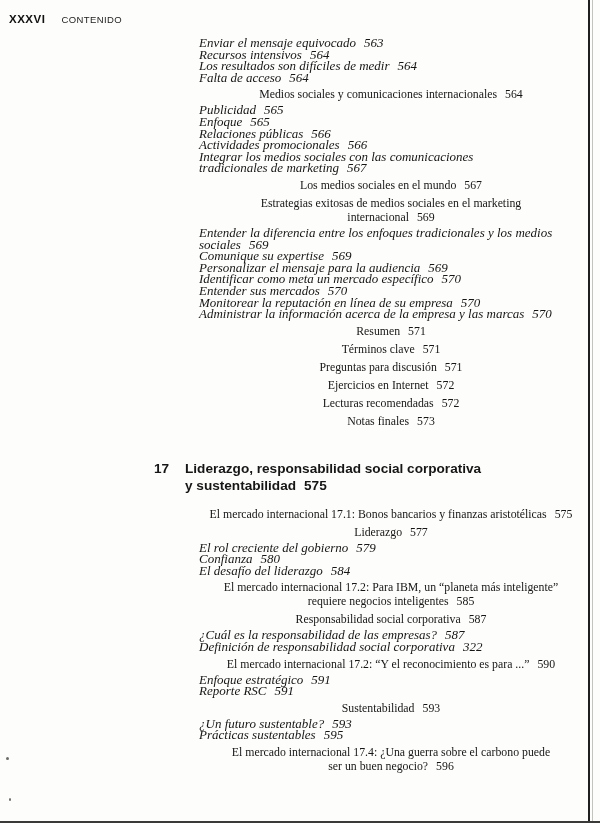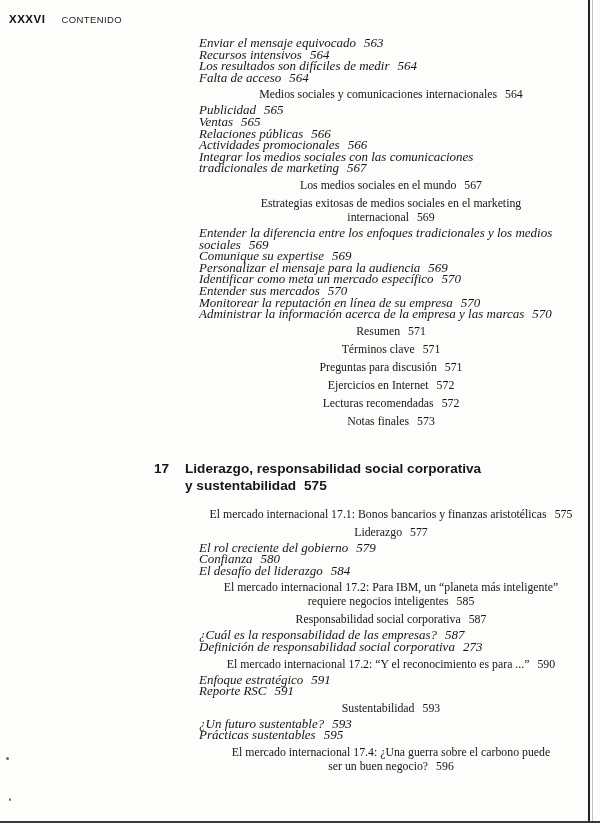--- a/index.html
+++ b/index.html
@@ -80,21 +80,21 @@
     <span class="folio">XXXVI</span><span class="head-title">CONTENIDO</span>
   </div>
 
   <div class="toc">
       <div class="entry sub"><span class="entry-text">Enviar el mensaje equivocado</span><span class="entry-page">563</span></div>
       <div class="entry sub"><span class="entry-text">Recursos intensivos</span><span class="entry-page">564</span></div>
       <div class="entry sub"><span class="entry-text">Los resultados son difíciles de medir</span><span class="entry-page">564</span></div>
       <div class="entry sub"><span class="entry-text">Falta de acceso</span><span class="entry-page">564</span></div>
       <div class="entry main"><span class="entry-text">Medios sociales y comunicaciones internacionales</span><span class="entry-page">564</span></div>
       <div class="entry sub"><span class="entry-text">Publicidad</span><span class="entry-page">565</span></div>
-      <div class="entry sub"><span class="entry-text">Ventas</span><span class="entry-page">565</span></div>
+      <div class="entry sub"><span class="entry-text">Enfoque</span><span class="entry-page">565</span></div>
       <div class="entry sub"><span class="entry-text">Relaciones públicas</span><span class="entry-page">566</span></div>
       <div class="entry sub"><span class="entry-text">Actividades promocionales</span><span class="entry-page">566</span></div>
       <div class="entry sub"><span class="entry-text">Integrar los medios sociales con las comunicaciones
 tradicionales de marketing</span><span class="entry-page">567</span></div>
       <div class="entry main"><span class="entry-text">Los medios sociales en el mundo</span><span class="entry-page">567</span></div>
       <div class="entry main"><span class="entry-text">Estrategias exitosas de medios sociales en el marketing
 internacional</span><span class="entry-page">569</span></div>
       <div class="entry sub"><span class="entry-text">Entender la diferencia entre los enfoques tradicionales y los medios sociales</span><span class="entry-page">569</span></div>
       <div class="entry sub"><span class="entry-text">Comunique su expertise</span><span class="entry-page">569</span></div>
       <div class="entry sub"><span class="entry-text">Personalizar el mensaje para la audiencia</span><span class="entry-page">569</span></div>
@@ -112,21 +112,21 @@
 y sustentabilidad</span><span class="entry-page">575</span></div>
       <div class="entry main"><span class="entry-text">El mercado internacional 17.1: Bonos bancarios y finanzas aristotélicas</span><span class="entry-page">575</span></div>
       <div class="entry main"><span class="entry-text">Liderazgo</span><span class="entry-page">577</span></div>
       <div class="entry sub"><span class="entry-text">El rol creciente del gobierno</span><span class="entry-page">579</span></div>
       <div class="entry sub"><span class="entry-text">Confianza</span><span class="entry-page">580</span></div>
       <div class="entry sub"><span class="entry-text">El desafío del liderazgo</span><span class="entry-page">584</span></div>
       <div class="entry main"><span class="entry-text">El mercado internacional 17.2: Para IBM, un “planeta más inteligente”
 requiere negocios inteligentes</span><span class="entry-page">585</span></div>
       <div class="entry main"><span class="entry-text">Responsabilidad social corporativa</span><span class="entry-page">587</span></div>
       <div class="entry sub"><span class="entry-text">¿Cuál es la responsabilidad de las empresas?</span><span class="entry-page">587</span></div>
-      <div class="entry sub"><span class="entry-text">Definición de responsabilidad social corporativa</span><span class="entry-page">273</span></div>
+      <div class="entry sub"><span class="entry-text">Definición de responsabilidad social corporativa</span><span class="entry-page">322</span></div>
       <div class="entry main"><span class="entry-text">El mercado internacional 17.2: “Y el reconocimiento es para ...”</span><span class="entry-page">590</span></div>
       <div class="entry sub"><span class="entry-text">Enfoque estratégico</span><span class="entry-page">591</span></div>
       <div class="entry sub"><span class="entry-text">Reporte RSC</span><span class="entry-page">591</span></div>
       <div class="entry main"><span class="entry-text">Sustentabilidad</span><span class="entry-page">593</span></div>
       <div class="entry sub"><span class="entry-text">¿Un futuro sustentable?</span><span class="entry-page">593</span></div>
       <div class="entry sub"><span class="entry-text">Prácticas sustentables</span><span class="entry-page">595</span></div>
       <div class="entry main"><span class="entry-text">El mercado internacional 17.4: ¿Una guerra sobre el carbono puede
 ser un buen negocio?</span><span class="entry-page">596</span></div>
     </div>
 

